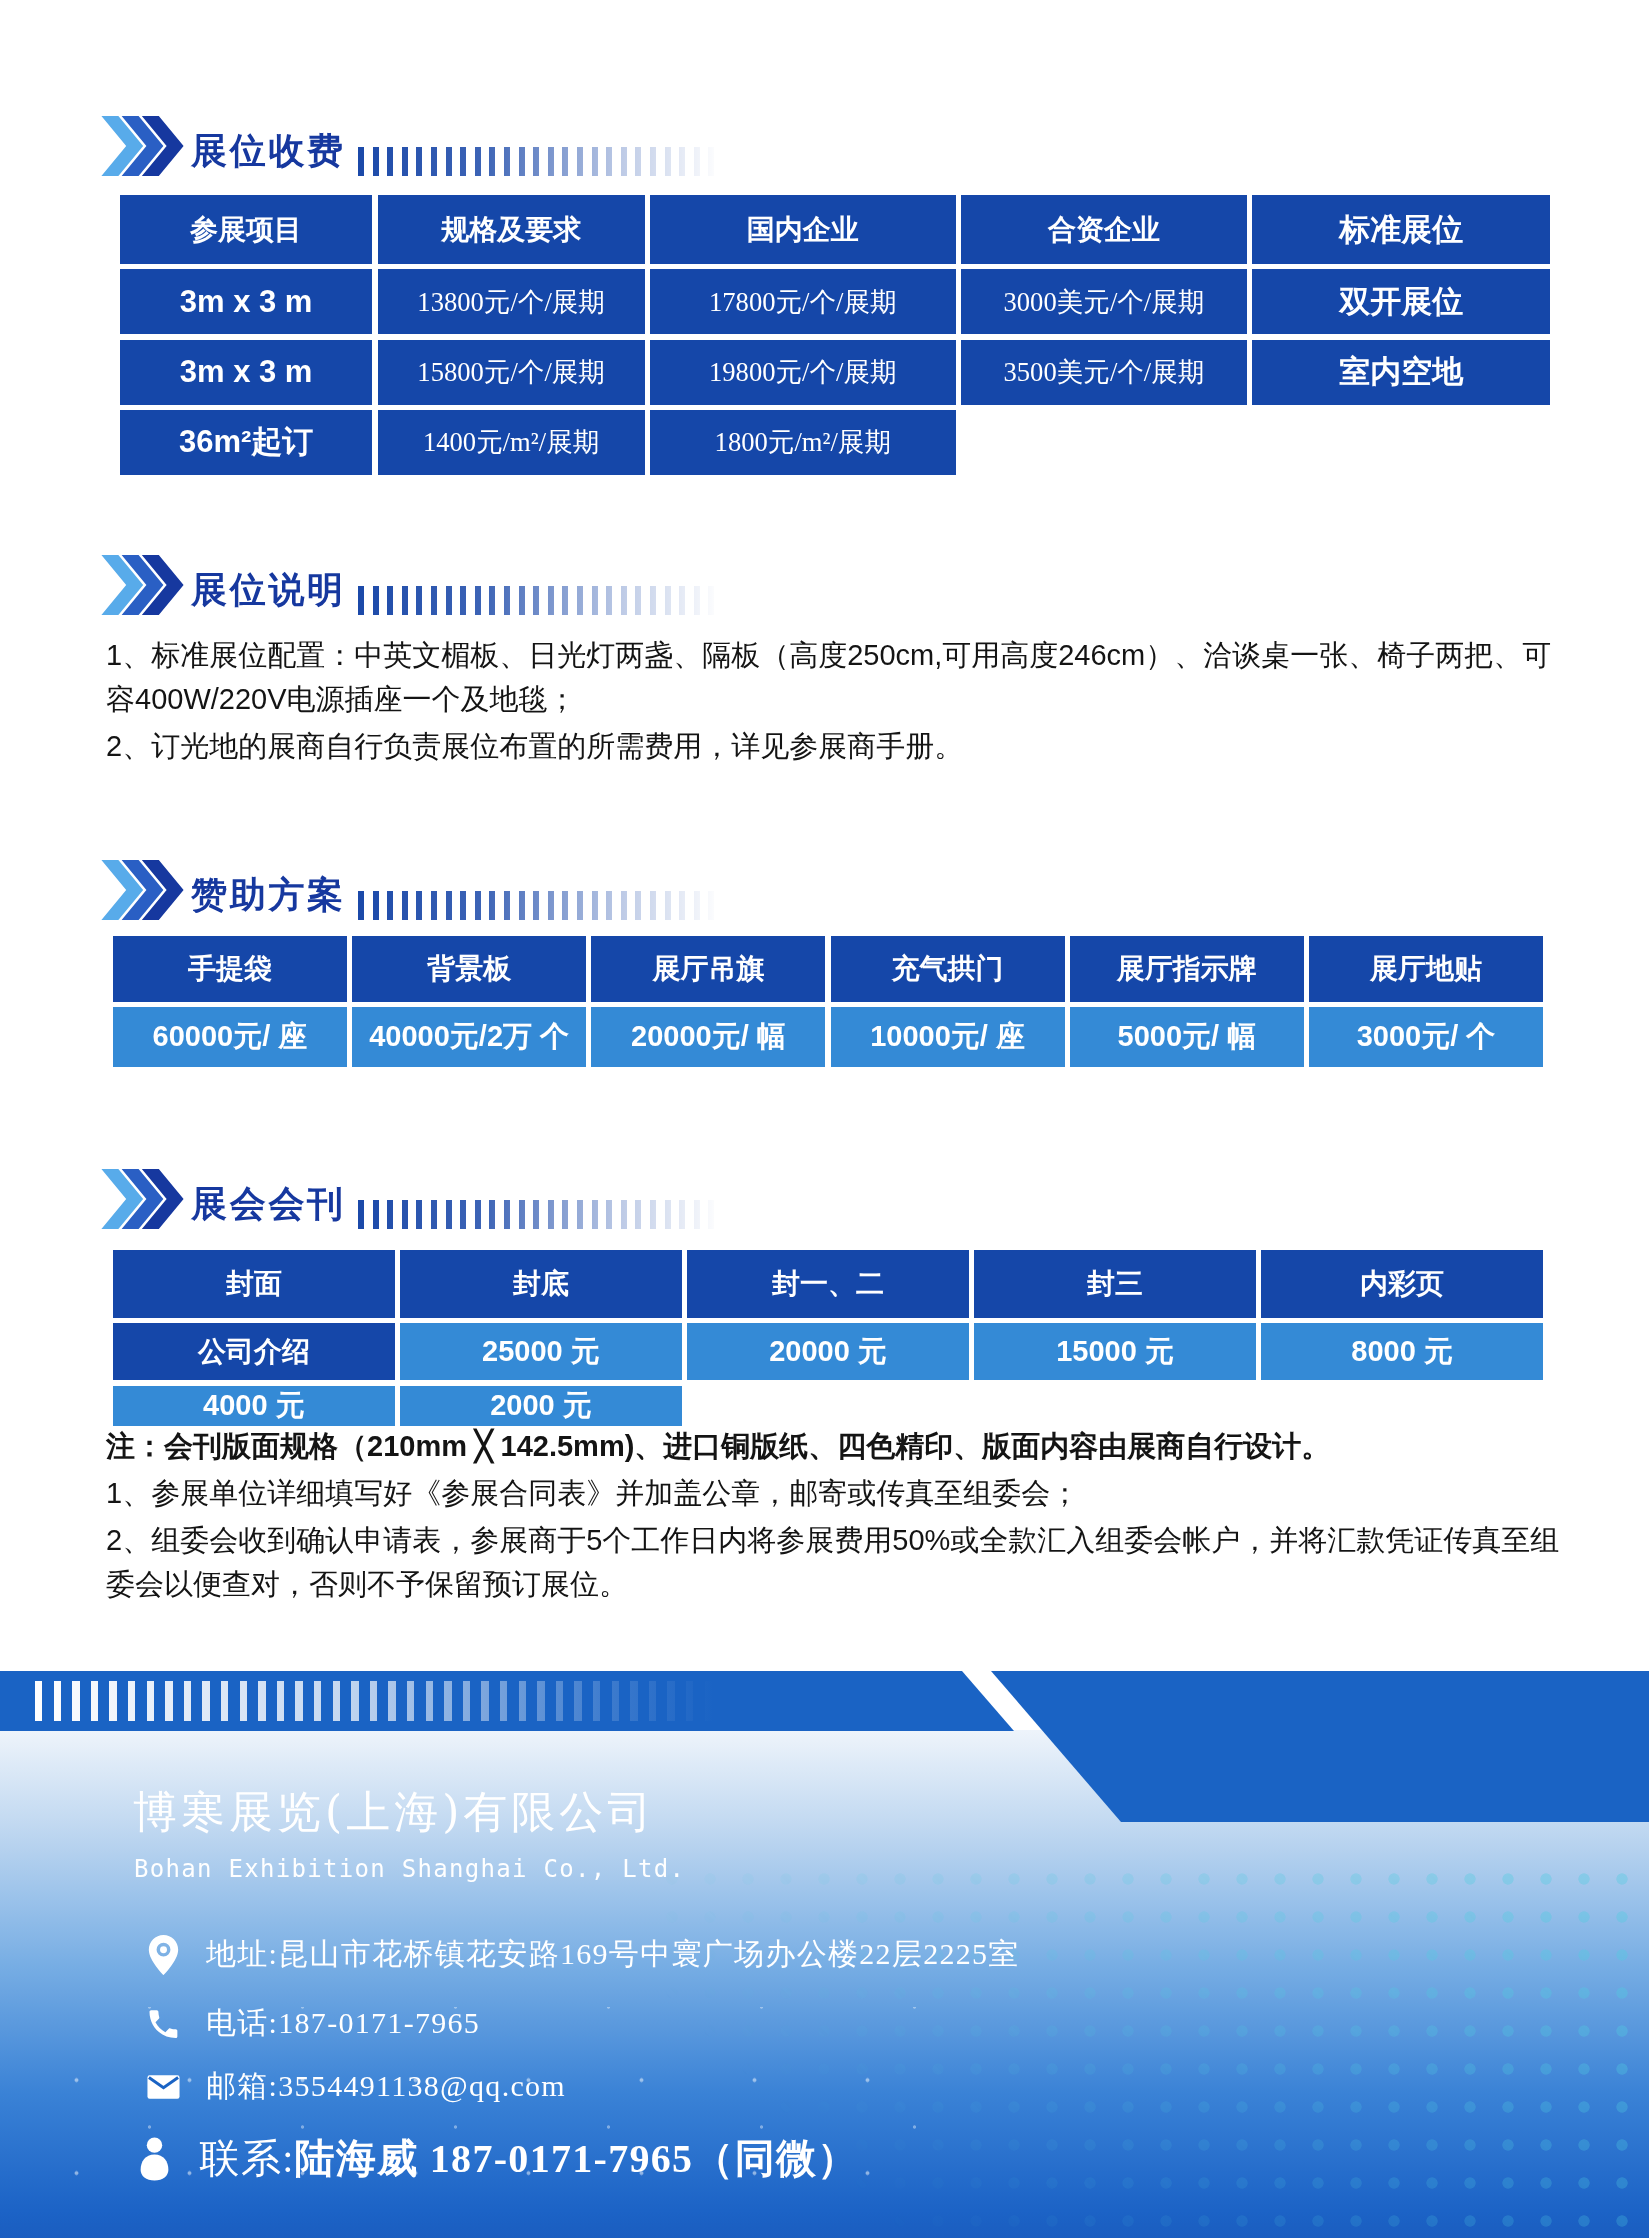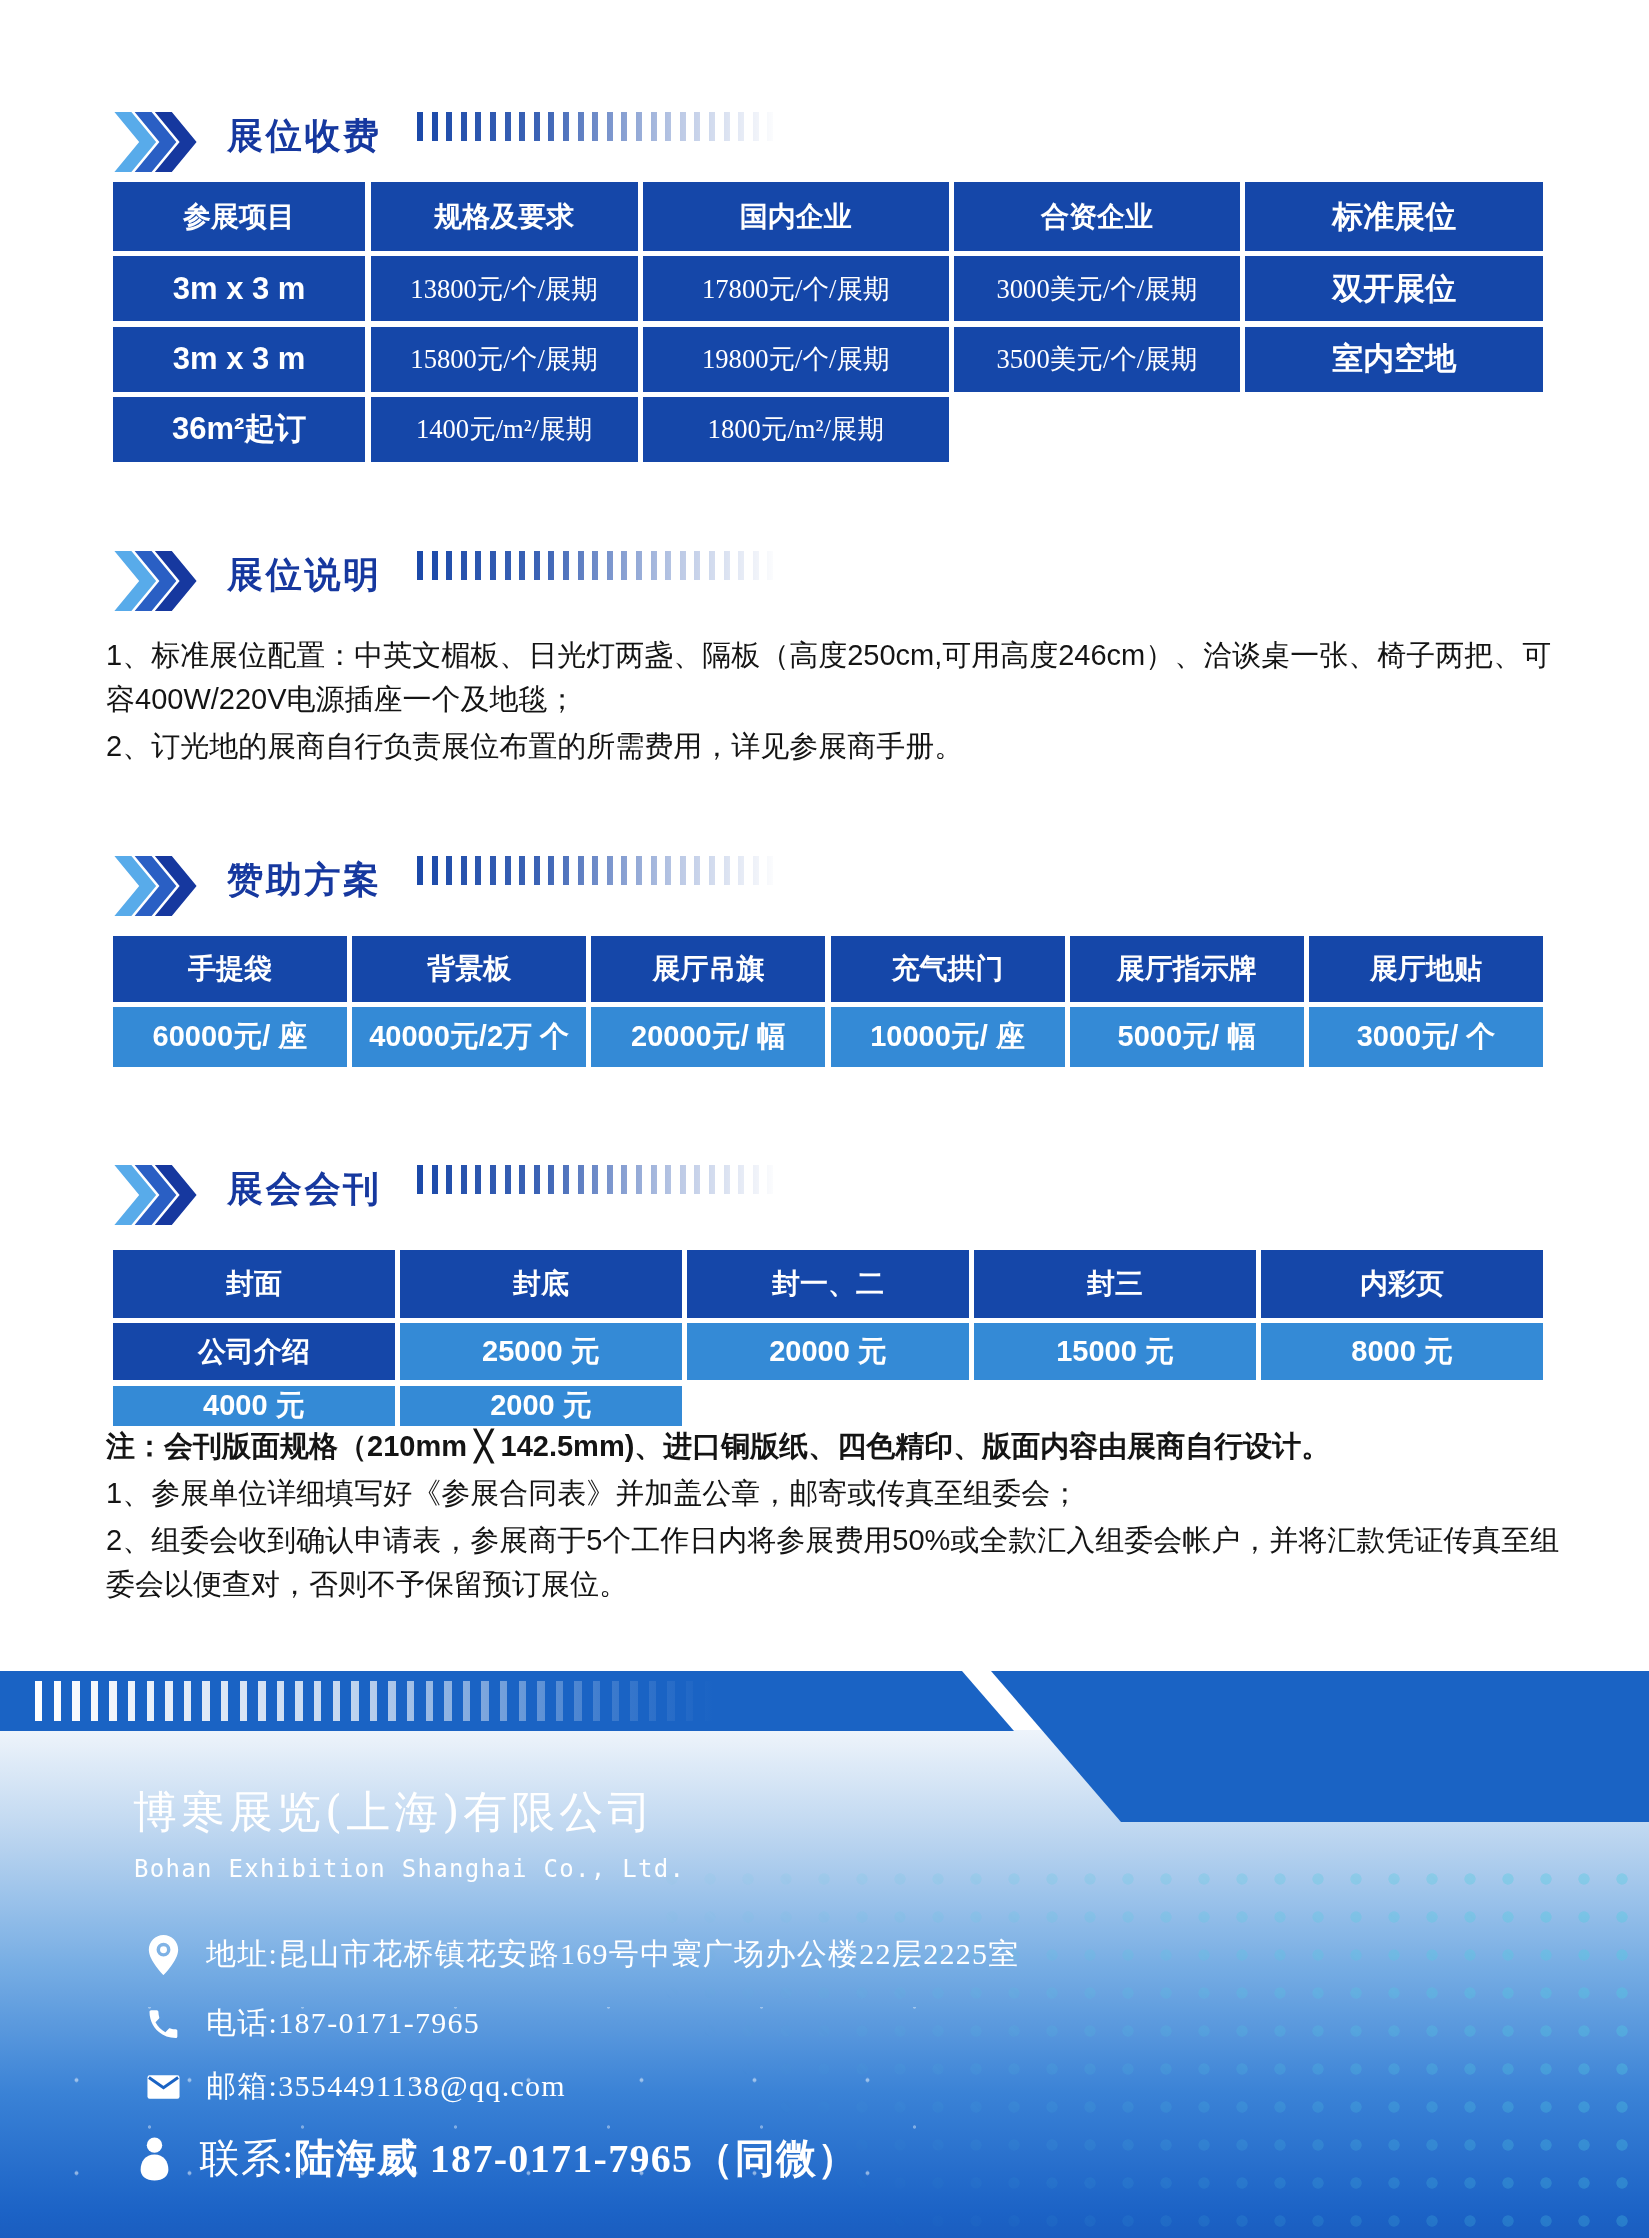--- a/index.html
+++ b/index.html
@@ -1,31 +1,31 @@
 <!DOCTYPE html>
 <html style="font-size:10.6px"><head>
 <meta charset="utf-8">
 <style>
   * { margin:0; padding:0; box-sizing:border-box; }
   html,body { background:#ffffff; }
   body { font-family:"Liberation Sans", sans-serif; }
   .page { position:relative; width:1650px; height:2239px; background:#ffffff; overflow:hidden; }
 
   
-  .sec-header { position:absolute; left:113px; display:flex; align-items:flex-start; gap:29px; height:64px; }
+  .sec-header { position:absolute; left:100px; display:flex; align-items:flex-end; gap:6px; height:64px; }
   .chev { width:85px; height:60px; flex:0 0 auto; }
   .sec-title { font-size:36px; font-weight:700; color:#16389f; letter-spacing:2.7px; white-space:nowrap; }
   .ticks { position:relative; width:362px; height:29px; margin-left:6.6px;
            background:repeating-linear-gradient(90deg,#1b49a9 0 6px,transparent 6px 14.6px); }
   .ticks::after { content:""; position:absolute; inset:0;
            background:linear-gradient(90deg, rgba(255,255,255,0) 0%, rgba(255,255,255,.15) 35%, rgba(255,255,255,.7) 72%, #ffffff 100%); }
 
   
   .tbl { position:absolute; left:113px; width:1430px; display:grid; gap:5.3px; }
-  .booth   { top:182px;  grid-template-columns:384fr 407fr 465fr 436fr 453fr; grid-template-rows:69px 65px 65px 65px; }
+  .booth   { top:195px;  grid-template-columns:384fr 407fr 465fr 436fr 453fr; grid-template-rows:69px 65px 65px 65px;margin-left:7px; }
   .sponsor { top:936px; grid-template-columns:repeat(6,1fr); grid-template-rows:66px 60px; }
   .journal { top:1250px; grid-template-columns:repeat(5,1fr); grid-template-rows:68px 57px; }
   .th   { background:#1547a9; color:#fff; font-weight:700; font-size:28px; display:flex; align-items:center; justify-content:center; white-space:nowrap; }
   .cell { background:#1547a9; color:#fff; display:flex; align-items:center; justify-content:center; white-space:nowrap; }
   .cell.bold  { font-weight:700; font-size:31px; }
   .cell.price { font-family:"Liberation Serif", serif; font-weight:400; font-size:26.6px; }
   .val  { background:#348ad6; color:#fff; font-weight:700; font-size:29px; display:flex; align-items:center; justify-content:center; white-space:nowrap; }
 
   
   .paras { position:absolute; left:106px; width:1463px; color:#141414; }

